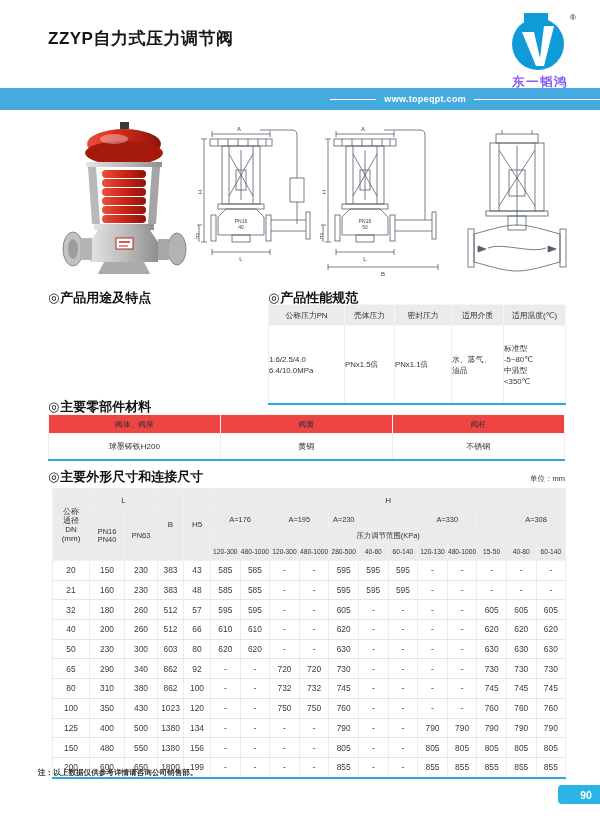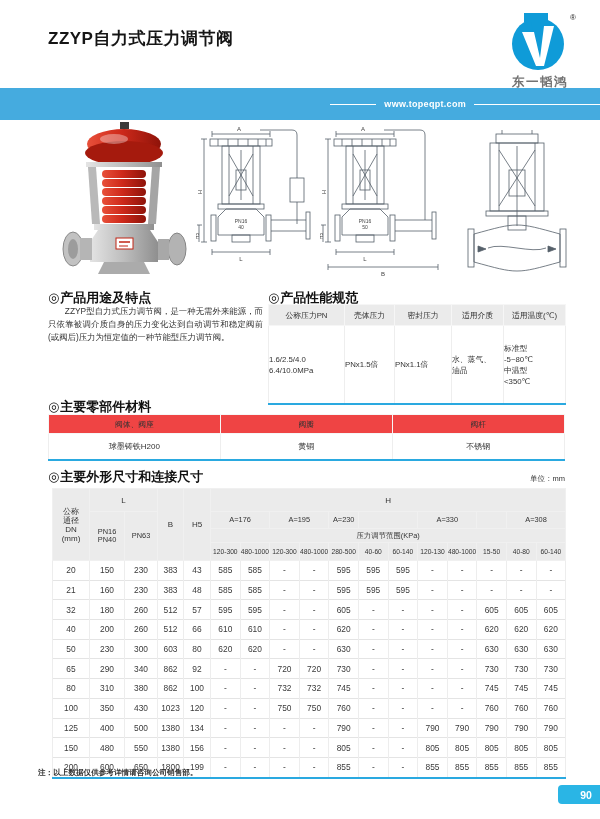--- a/index.html
+++ b/index.html
@@ -3,24 +3,24 @@
 <meta charset="utf-8">
 <style>
   html,body{margin:0;padding:0;background:#fff;}
   .page{position:relative;width:600px;height:819px;background:#fff;overflow:hidden;
         font-family:"Liberation Sans","DejaVu Sans",sans-serif;}
 
   
   .title{position:absolute;left:48px;top:27px;font-size:17px;font-weight:bold;color:#151515;letter-spacing:.5px;}
   .logo{position:absolute;left:494px;top:10px;width:92px;text-align:center;}
   .logo svg{display:block;margin:0 auto;}
-  .logo-name{font-size:12.5px;font-weight:bold;color:#737373;letter-spacing:1.5px;margin-top:2px;}
+  .logo-name{font-size:12.5px;font-weight:bold;color:#8b5cf6;letter-spacing:1.5px;margin-top:2px;}
 
   
-  .banner{position:absolute;left:0;top:88px;width:600px;height:32px;background:#45abdf;display:flex;align-items:center;}
+  .banner{position:absolute;left:0;top:88px;width:600px;height:22px;background:#45abdf;display:flex;align-items:center;}
   .banner-line{height:1px;background:#fff;}
   .banner-line.l{width:46px;margin-left:auto;}
   .banner-line.r{width:126px;}
   .banner-text{color:#fff;font-size:9px;font-weight:bold;margin:0 8px;letter-spacing:.3px;}
 
   
   .fig{position:absolute;}
   .fig text{font-family:"Liberation Sans","DejaVu Sans",sans-serif;}
 
   
@@ -240,21 +240,20 @@
       <path d="M30 118 C44 112 74 124 88 118"></path>
       <polygon points="20,116 28,119 20,122" fill="#55606a"></polygon>
       <polygon points="90,116 98,119 90,122" fill="#55606a"></polygon>
     </g>
   </svg>
 
   <div class="sec-head" style="left:48px;top:289px">
     <span class="marker">◎</span><span>产品用途及特点</span>
   </div>
   <div class="usage-text">
-    <p>ZZYP型自力式压力调节阀，是一种无需外来能源，而只依靠被调介质自身的压力变化达到自动调节和稳定阀前(或阀后)压力为恒定值的一种节能型压力调节阀。</p>
   </div>
 
   <div class="sec-head" style="left:268px;top:289px">
     <span class="marker">◎</span><span>产品性能规范</span>
   </div>
   <table class="perf">
     <colgroup>
         <col style="width:76px">
         <col style="width:50px">
         <col style="width:57px">

